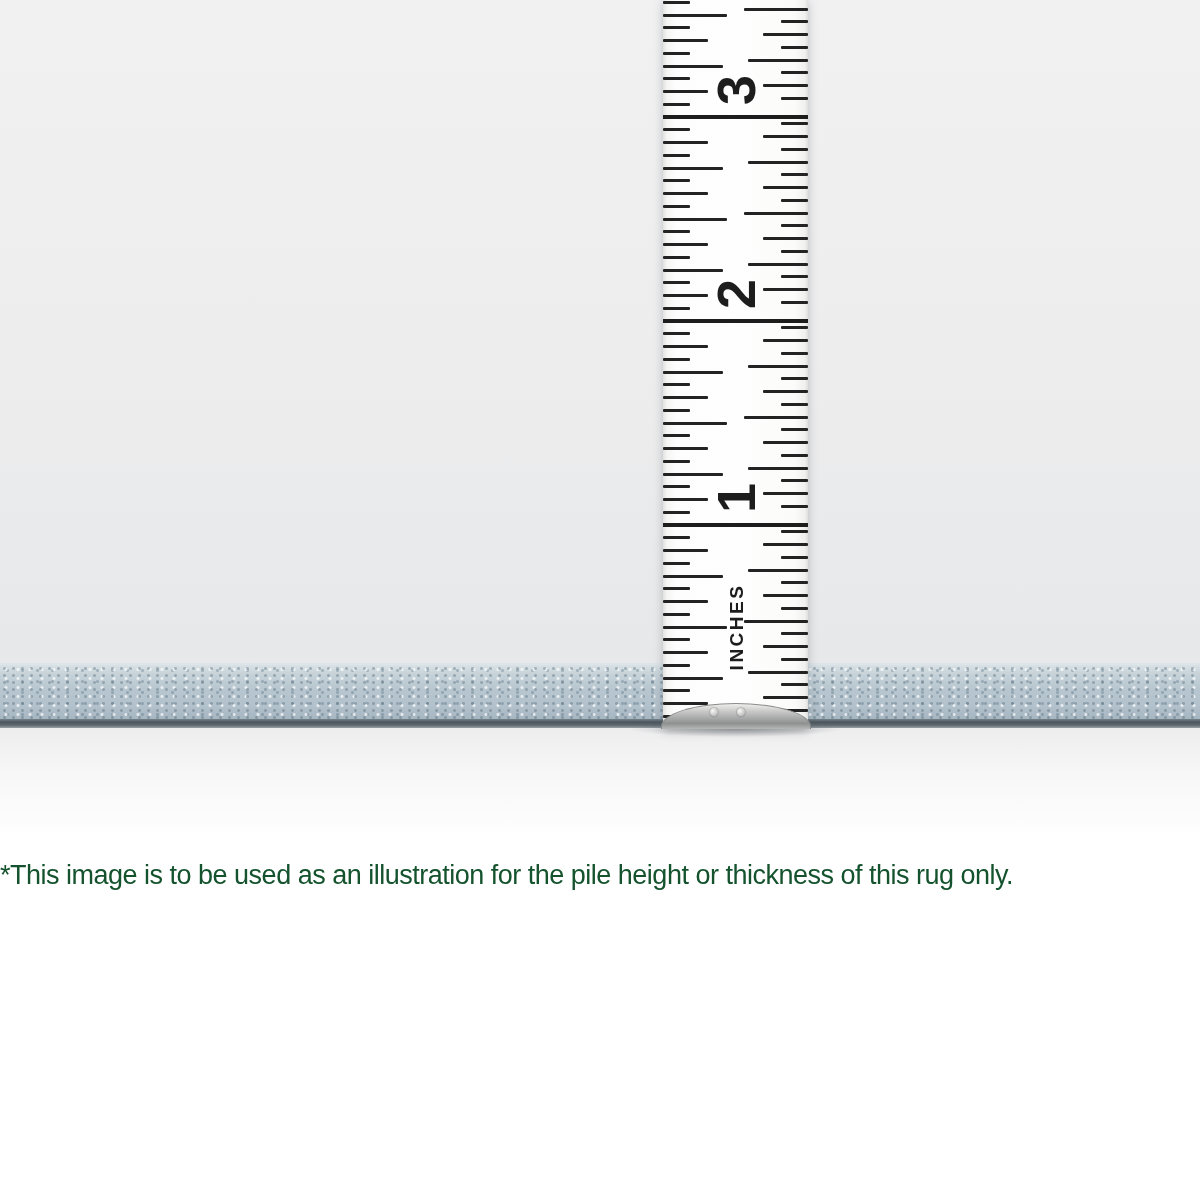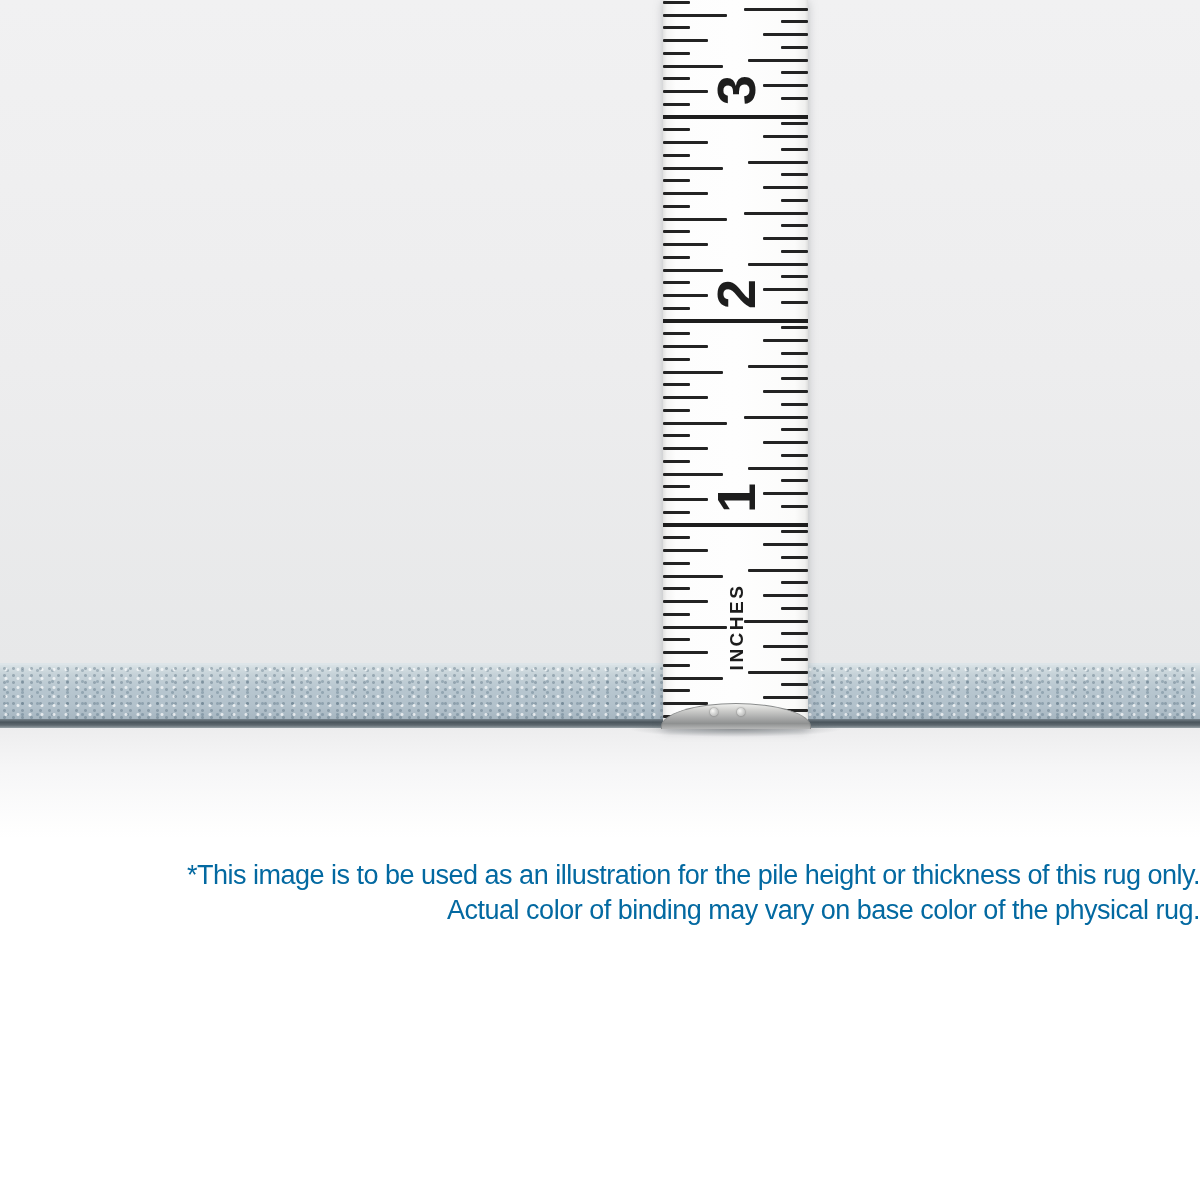--- a/index.html
+++ b/index.html
@@ -70,21 +70,21 @@
   }
   .rivet{
     position:absolute;top:4px;width:8px;height:8px;border-radius:50%;
     background:radial-gradient(circle at 35% 35%, #f9f9f7, #a8a9a9);
     box-shadow:0 0 1.5px rgba(60,60,60,0.9);
   }
   .rivet.r1{left:48px;} .rivet.r2{left:75px;}
   
   .disclaimer{
     position:absolute;top:858px;left:0;width:1200px;
-    text-align:right;color:#0369a1;
+    text-align:left;color:#14532d;
     font-size:27px;line-height:35px;font-weight:500;letter-spacing:-0.5px;
   }
   .disclaimer p{margin:0;}
 </style>
 </head>
 <body>
 
 <div class="scene">
   <div class="wall"></div>
   <div class="rug"></div>
@@ -212,15 +212,14 @@
       </div>
     <div class="unit-label">INCHES</div>
     <div class="metal-tip">
       <span class="rivet r1"></span>
       <span class="rivet r2"></span>
     </div>
   </div>
 
   <div class="disclaimer">
     <p>*This image is to be used as an illustration for the pile height or thickness of this rug only.</p>
-    <p>Actual color of binding may vary on base color of the physical rug.</p>
   </div>
 </div>
 
 </body></html>

